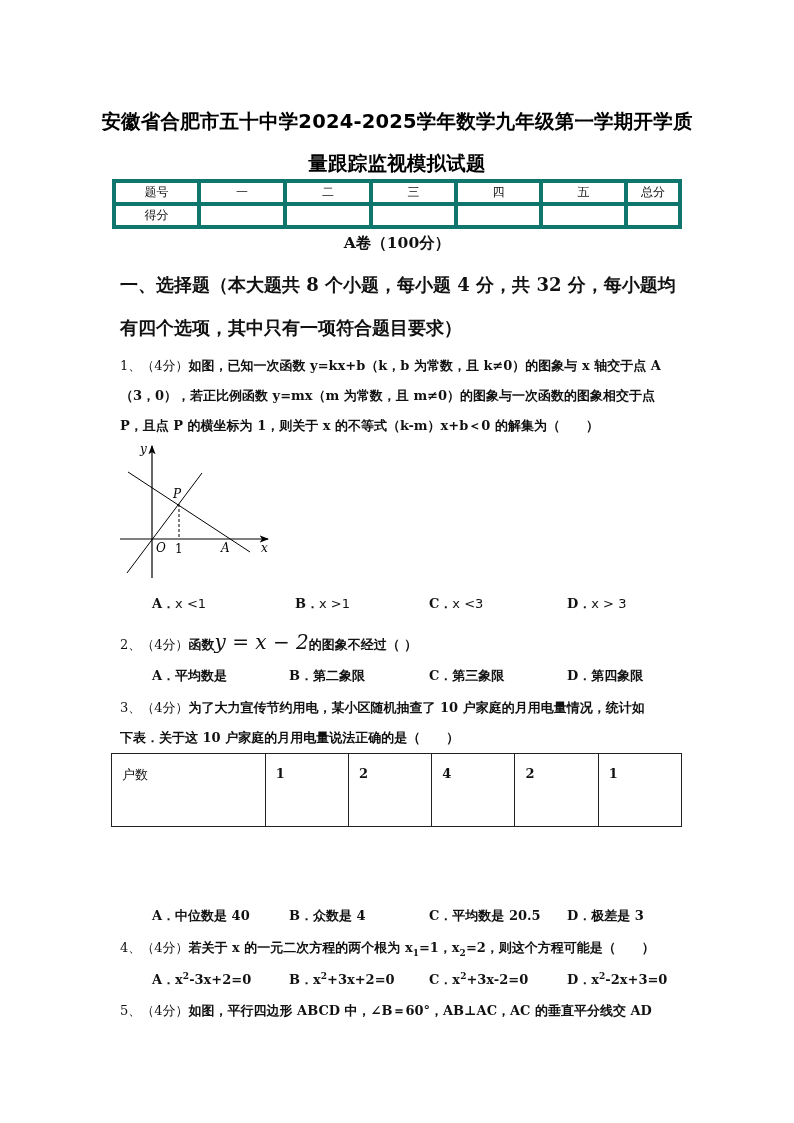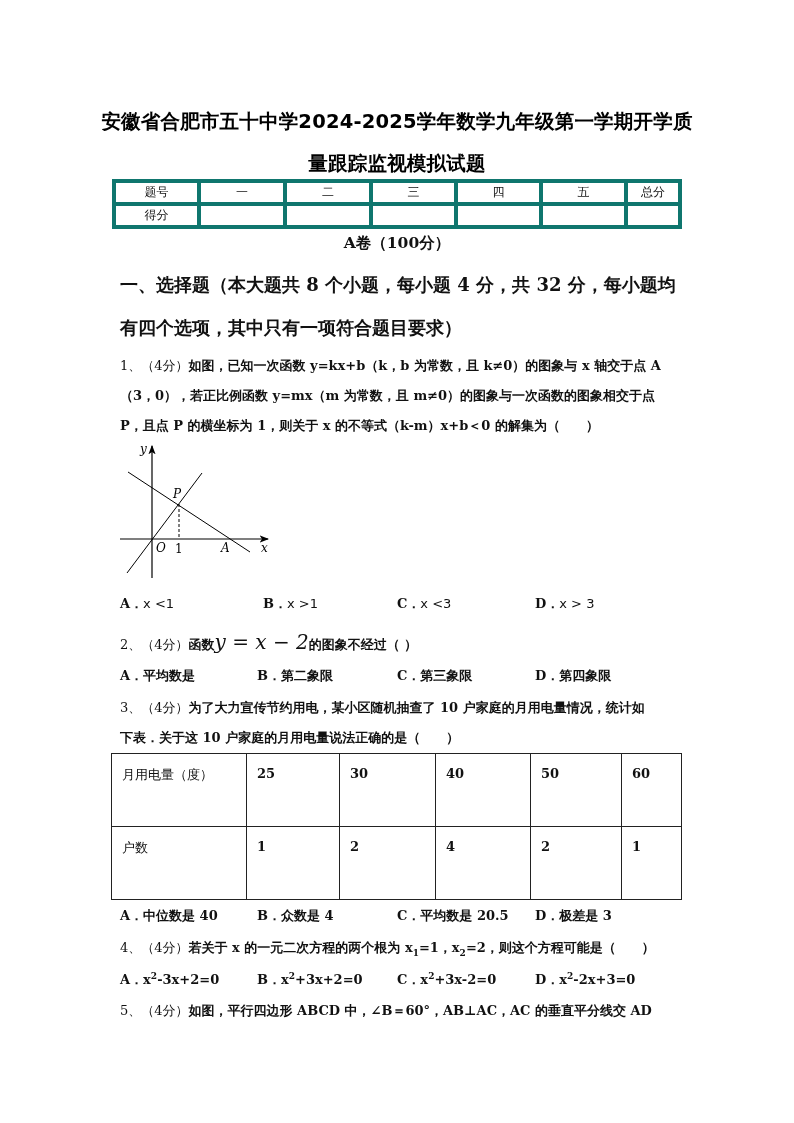--- a/index.html
+++ b/index.html
@@ -8,21 +8,21 @@
   .abs { position: absolute; }
   .title { left: 0; width: 794px; text-align: center; font-family: "DejaVu Sans", "Liberation Sans", sans-serif;
            font-weight: bold; font-size: 19.5px; letter-spacing: 0.2px; color: #000; white-space: nowrap; }
   table.score { position: absolute; left: 112px; top: 179px; width: 570px; border-collapse: collapse;
                 font-family: "DejaVu Sans", "Liberation Sans", sans-serif; font-size: 12px; }
   table.score td { border: 4px solid #0f766e; height: 19px; text-align: center; padding: 0; }
   .juan { left: 0; width: 794px; text-align: center; font-size: 15.5px; font-weight: bold; }
   .sec { left: 120px; font-size: 18px; font-weight: bold; white-space: nowrap; }
   .q { left: 120px; font-size: 13px; white-space: nowrap; }
   .q b, .opt b { font-weight: bold; }
-  .opt { font-size: 13px; white-space: nowrap; }
+  .opt { font-size: 13px; white-space: nowrap; margin-left: 32px; }
   .num { font-family: "DejaVu Sans", "Liberation Sans", sans-serif; font-weight: normal; }
   table.data { position: absolute; left: 111px; top: 753px; width: 571px; border-collapse: collapse; font-size: 13px; }
   table.data td { border: 1.3px solid #222; vertical-align: top; padding: 12px 0 0 10px; height: 60px; font-weight: bold; }
   table.data td.lbl { font-weight: normal; }
   .math { font-family: "DejaVu Serif", "Liberation Serif", serif; font-style: italic; font-weight: normal; font-size: 20px; }
 </style>
 </head>
 <body>
 
 <div class="abs title" style="top:108px;">安徽省合肥市五十中学2024-2025学年数学九年级第一学期开学质</div>
@@ -100,28 +100,20 @@
 
 <div class="abs q" style="top:699px;">
   <span>3、（4分）</span><b>为了大力宣传节约用电，某小区随机抽查了 10 户家庭的月用电量情况，统计如</b>
 </div>
 <div class="abs q" style="top:729px;">
   <b>下表．关于这 10 户家庭的月用电量说法正确的是（　　）</b>
 </div>
 
 <table class="data">
   <tbody>
-      <tr>
-    <td class="lbl" style="width:124px">月用电量（度）</td>
-    <td style="width:82px">25</td>
-    <td style="width:85px">30</td>
-    <td style="width:84px">40</td>
-    <td style="width:80px">50</td>
-    <td>60</td>
-  </tr>
   <tr>
     <td class="lbl">户数</td>
     <td>1</td>
     <td>2</td>
     <td>4</td>
     <td>2</td>
     <td>1</td>
   </tr>
 </tbody>
   </table>

